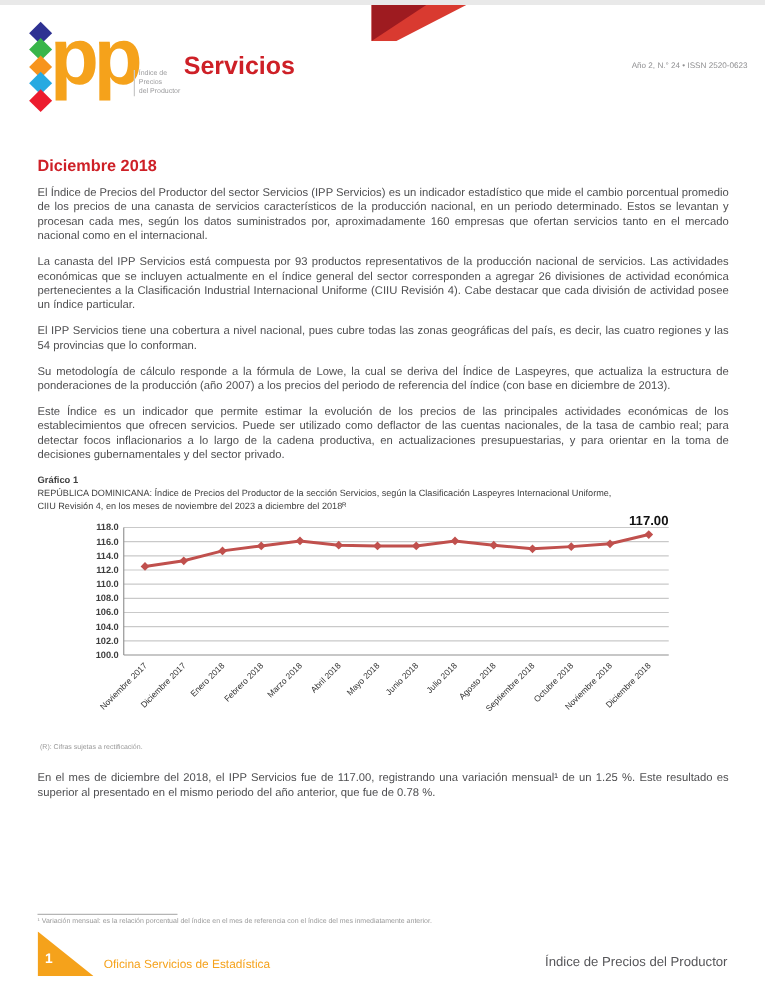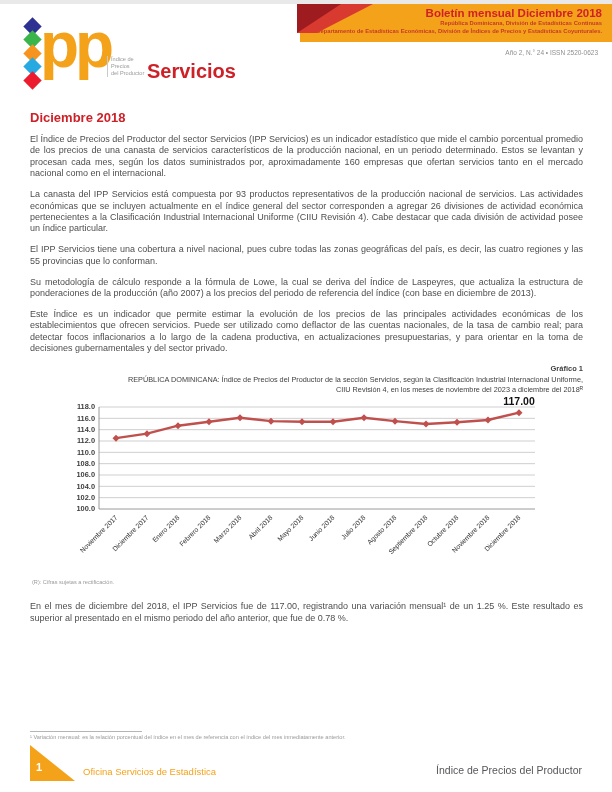--- a/index.html
+++ b/index.html
@@ -9,40 +9,40 @@
 
   
   .diamond-col { position:absolute; left:23px; top:15px; width:18px; }
   .dm { width:13px; height:13px; margin:0.5px auto; transform:rotate(45deg); }
   .dm1 { background:#2E3192; } .dm2 { background:#39B54A; } .dm3 { background:#F7941D; }
   .dm4 { background:#27AAE1; } .dm5 { background:#EC1C2E; }
   .logo-pp { position:absolute; left:40px; top:0px; font-size:64px; font-weight:800;
              color:#F5A21B; letter-spacing:-4px; line-height:1.3; }
   .logo-tagline { position:absolute; left:107px; top:52px; font-size:5.6px; color:#9b9b9d;
                   line-height:1.25; border-left:1px solid #c9c9c9; padding-left:3px; white-space:pre-line; }
-  .servicios-title { position:absolute; left:147px; top:56px; font-size:20px; font-weight:bold; color:#CE2027;text-align:center; }
+  .servicios-title { position:absolute; left:147px; top:38px; font-size:20px; font-weight:bold; color:#CE2027;text-align:center; }
 
   
   .banner { position:absolute; left:300px; top:0; width:312px; height:38px; background:#F5A21B; }
   .banner-inner { text-align:right; padding:3px 10px 0 0; }
   .banner-title { font-size:11.5px; font-weight:bold; color:#D02027; margin-bottom:1px; }
   .banner-sub { font-size:5.8px; font-weight:bold; color:#C53A28; line-height:1.3; }
   .tri-bright { position:absolute; left:297px; top:0; width:76px; height:29px; background:#D93A30;
                 clip-path:polygon(0 0,100% 0,26% 100%,0 100%); }
   .tri-dark { position:absolute; left:297px; top:0; width:44px; height:29px; background:#9E1B20;
               clip-path:polygon(0 0,100% 0,0 100%); }
   .issn-line { position:absolute; right:14px; top:45px; font-size:6.5px; color:#8f8f91; }
 
   
-  .content { position:absolute; left:30px; top:106px; width:553px; }
+  .content { position:absolute; left:30px; top:121px; width:553px; }
   .h-red { font-size:13px; font-weight:bold; color:#CE2027; margin-bottom:9px; }
   .h-red2 { font-size:13px; font-weight:bold; color:#CE2027; margin:27px 0 12px 0; }
   p.body { font-size:9px; color:#4E4E50; text-align:justify; line-height:1.27; margin-bottom:9.5px; }
 
-  .chart-caption { text-align:right; font-size:7.3px; color:#3f3f3f; line-height:1.4; margin:2px 0 2px 0; }
+  .chart-caption { text-align:left; font-size:7.3px; color:#3f3f3f; line-height:1.4; margin:2px 0 2px 0; }
   .caption-label { font-weight:bold; font-size:7.5px; }
   .chart-wrap { width:496px; margin:0 auto; }
   .chart-note { font-size:5.6px; color:#9a9a9a; margin:0 0 16px 2px; }
 
   
   .fn-rule { position:absolute; left:30px; top:727px; width:112px; border-top:1px solid #b5b5b5; }
   .footnote { position:absolute; left:30px; top:730px; width:530px; font-size:5.6px; color:#9a9a9a; }
   .footer-tri { position:absolute; left:30px; top:741px; width:45px; height:36px; background:#F5A21B;
                 clip-path:polygon(0 0,100% 100%,0 100%); }
   .page-num { position:absolute; left:36px; top:757px; font-size:11px; font-weight:bold; color:#ffffff; }
@@ -60,43 +60,36 @@
     <div class="dm dm3"></div>
     <div class="dm dm4"></div>
     <div class="dm dm5"></div>
   </div>
   <div class="logo-pp">pp</div>
   <div class="logo-tagline">Índice de
 Precios
 del Productor</div>
   <div class="servicios-title">Servicios</div>
 
-  <div class="banner">
-    <div class="banner-inner">
-      <div class="banner-title">Boletín mensual Diciembre 2018</div>
-      <div class="banner-sub">República Dominicana, División de Estadísticas Continuas</div>
-      <div class="banner-sub">Departamento de Estadísticas Económicas, División de Índices de Precios y Estadísticas Coyunturales.</div>
-    </div>
-  </div>
   <div class="tri-bright"></div>
   <div class="tri-dark"></div>
   <div class="issn-line">Año 2, N.° 24 • ISSN 2520-0623</div>
 
   <div class="content">
     <div class="h-red">Diciembre 2018</div>
     <p class="body">El Índice de Precios del Productor del sector Servicios (IPP Servicios) es un indicador estadístico que mide el cambio porcentual promedio de los precios de una canasta de servicios característicos de la producción nacional, en un periodo determinado. Estos se levantan y procesan cada mes, según los datos suministrados por, aproximadamente 160 empresas que ofertan servicios tanto en el mercado nacional como en el internacional.</p>
     <p class="body">La canasta del IPP Servicios está compuesta por 93 productos representativos de la producción nacional de servicios. Las actividades económicas que se incluyen actualmente en el índice general del sector corresponden a agregar 26 divisiones de actividad económica pertenecientes a la Clasificación Industrial Internacional Uniforme (CIIU Revisión 4). Cabe destacar que cada división de actividad posee un índice particular.</p>
-    <p class="body">El IPP Servicios tiene una cobertura a nivel nacional, pues cubre todas las zonas geográficas del país, es decir, las cuatro regiones y las 55 provincias que lo conforman.</p>
+    <p class="body">El IPP Servicios tiene una cobertura a nivel nacional, pues cubre todas las zonas geográficas del país, es decir, las cuatro regiones y las 54 provincias que lo conforman.</p>
     <p class="body">Su metodología de cálculo responde a la fórmula de Lowe, la cual se deriva del Índice de Laspeyres, que actualiza la estructura de ponderaciones de la producción (año 2007) a los precios del periodo de referencia del índice (con base en diciembre de 2013).</p>
     <p class="body"> Este Índice es un indicador que permite estimar la evolución de los precios de las principales actividades económicas de los establecimientos que ofrecen servicios. Puede ser utilizado como deflactor de las cuentas nacionales, de la tasa de cambio real; para detectar focos inflacionarios a lo largo de la cadena productiva, en actualizaciones presupuestarias, y para orientar en la toma de decisiones gubernamentales y del sector privado.</p>
 
 
     <div class="chart-caption">
       <div class="caption-label">Gráfico 1</div>
-      <div>REPÚBLICA DOMINICANA: Índice de Precios del Productor de la sección Servicios, según la Clasificación Industrial Internacional Uniforme,</div>
+      <div>REPÚBLICA DOMINICANA: Índice de Precios del Productor de la sección Servicios, según la Clasificación Laspeyres Internacional Uniforme,</div>
       <div>CIIU Revisión 4, en los meses de noviembre del 2023 a diciembre del 2018ᴿ</div>
     </div>
 
     <div class="chart-wrap" id="chart"><svg width="496" height="178" viewBox="0 0 496 178">
           <line x1="40" x2="476" y1="112" y2="112" stroke="#8f8f8f" stroke-width="0.9"></line>
           <text x="36" y="114.4" text-anchor="end" font-size="7.4" font-weight="bold" fill="#3d3d3d">100.0</text>
           <line x1="40" x2="476" y1="100.66666666666667" y2="100.66666666666667" stroke="#c9c9c9" stroke-width="0.9"></line>
           <text x="36" y="103.06666666666668" text-anchor="end" font-size="7.4" font-weight="bold" fill="#3d3d3d">102.0</text>
           <line x1="40" x2="476" y1="89.33333333333333" y2="89.33333333333333" stroke="#c9c9c9" stroke-width="0.9"></line>
           <text x="36" y="91.73333333333333" text-anchor="end" font-size="7.4" font-weight="bold" fill="#3d3d3d">104.0</text>

